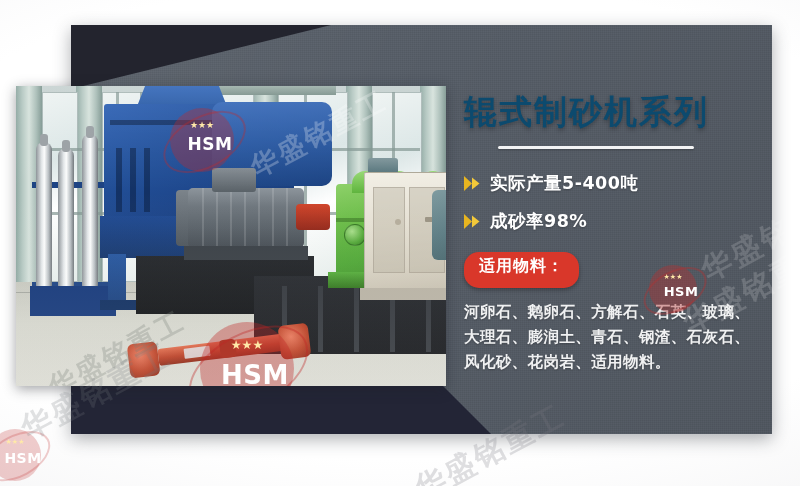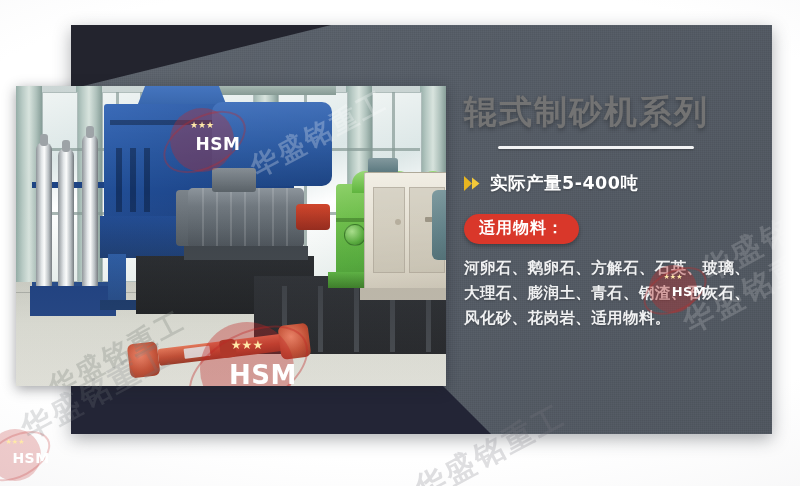--- a/index.html
+++ b/index.html
@@ -123,48 +123,48 @@
   .blower-cap{left:352px;top:72px;width:30px;height:16px;border-radius:3px;
     background:linear-gradient(180deg,#80979c,#55737a);}
   .cab-base{left:344px;top:202px;width:124px;height:12px;background:#b8b2a4;}
 
   
   .photo-haze{position:absolute;inset:0;
     background:linear-gradient(180deg,rgba(255,255,255,.07),rgba(255,255,255,0) 35%,rgba(240,240,235,.12) 100%);}
 
   
   .copy{position:absolute;left:464px;top:92px;width:296px;}
-  .title{font-size:33px;font-weight:700;color:#737373;letter-spacing:2px;line-height:1.22;
+  .title{font-size:33px;font-weight:700;color:#0c4a6e;letter-spacing:2px;line-height:1.22;
     text-shadow:0 2px 4px rgba(0,0,0,.3);white-space:nowrap;}
   .rule{width:196px;height:3px;background:#f2f3f4;margin:14px 0 0 34px;border-radius:2px;
     box-shadow:0 1px 2px rgba(0,0,0,.25);}
 
   .bullets{margin-top:15px;}
   .bullet{display:flex;align-items:center;height:38px;}
   .chev{width:17px;height:15px;flex:0 0 17px;margin-right:9px;position:relative;}
   .chev svg{display:block;}
   .btext{font-size:17.5px;font-weight:700;color:#ffffff;letter-spacing:.5px;white-space:nowrap;
     text-shadow:0 1px 2px rgba(0,0,0,.26);}
 
   .badge{display:inline-block;margin-top:12px;background:#d9372a;color:#fff;
     font-size:16px;font-weight:700;letter-spacing:1px;
-    padding:4px 15px 5px 15px;border-radius:15px;
+    padding:4px 15px 11px 15px;border-radius:15px;
     box-shadow:0 2px 4px rgba(0,0,0,.3);}
 
   .materials{margin-top:12px;font-size:15.5px;font-weight:700;color:#f0f1f2;
     line-height:1.62;letter-spacing:.4px;width:292px;
     text-shadow:0 1px 2px rgba(0,0,0,.26);}
 
   
   .wm{position:absolute;pointer-events:none;}
   .wm-logo{position:relative;}
   .wm-logo .disc{position:absolute;border-radius:50%;background:currentColor;}
   .wm-logo .orbit{position:absolute;left:-9%;top:16%;width:118%;height:66%;
     border:2px solid currentColor;border-radius:50%;transform:rotate(-28deg);}
-  .wm-logo .hsm{position:absolute;left:16px;width:100%;text-align:center;
+  .wm-logo .hsm{position:absolute;left:8px;width:100%;text-align:center;
     font-weight:700;color:#fff;letter-spacing:.5px;}
   .wm-logo .stars{position:absolute;left:0;width:100%;text-align:center;color:#ffe9a8;}
   .wm-text{font-weight:700;white-space:nowrap;letter-spacing:3px;}
 </style>
 </head>
 <body>
 
 <div class="stage">
   <div class="page-shade"></div>
 
@@ -306,20 +306,29 @@
     <div class="bullets">
       <div class="bullet">
         <span class="chev">
           <svg width="17" height="15" viewBox="0 0 17 15">
               <polygon points="0,0 8,7.5 0,15" fill="#e8b51f"></polygon>
               <polygon points="8,1.5 15.5,7.5 8,13.5" fill="#f3c93a"></polygon>
             </svg>
         </span>
         <span class="btext">实际产量5-400吨</span>
       </div>
+      <div class="bullet">
+        <span class="chev">
+          <svg width="17" height="15" viewBox="0 0 17 15">
+              <polygon points="0,0 8,7.5 0,15" fill="#e8b51f"></polygon>
+              <polygon points="8,1.5 15.5,7.5 8,13.5" fill="#f3c93a"></polygon>
+            </svg>
+        </span>
+        <span class="btext">成砂率98%</span>
+      </div>
     </div>
 
     <div class="badge">适用物料：</div>
     <div class="materials">河卵石、鹅卵石、方解石、石英、玻璃、大理石、膨润土、青石、钢渣、石灰石、风化砂、花岗岩、适用物料。</div>
   </div>
 
   <div class="wm wm-logo" style="left:646px;top:262px;width:54px;height:54px;color:rgba(176,50,50,.42);">
     <div class="disc" style="left:3px;top:3px;width:48px;height:48px;"></div>
     <div class="orbit"></div>
     <div class="stars" style="top:11px;font-size:7px;">★★★</div>

